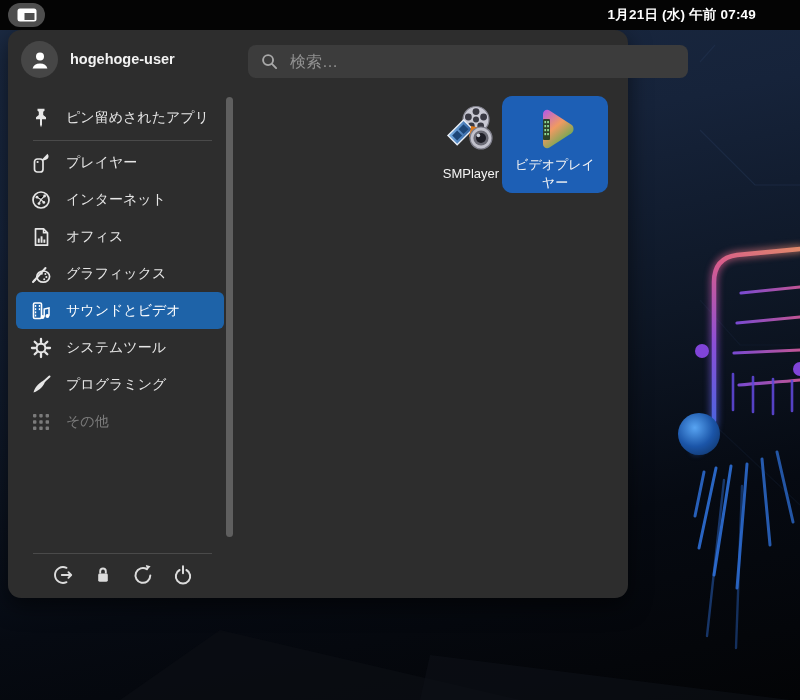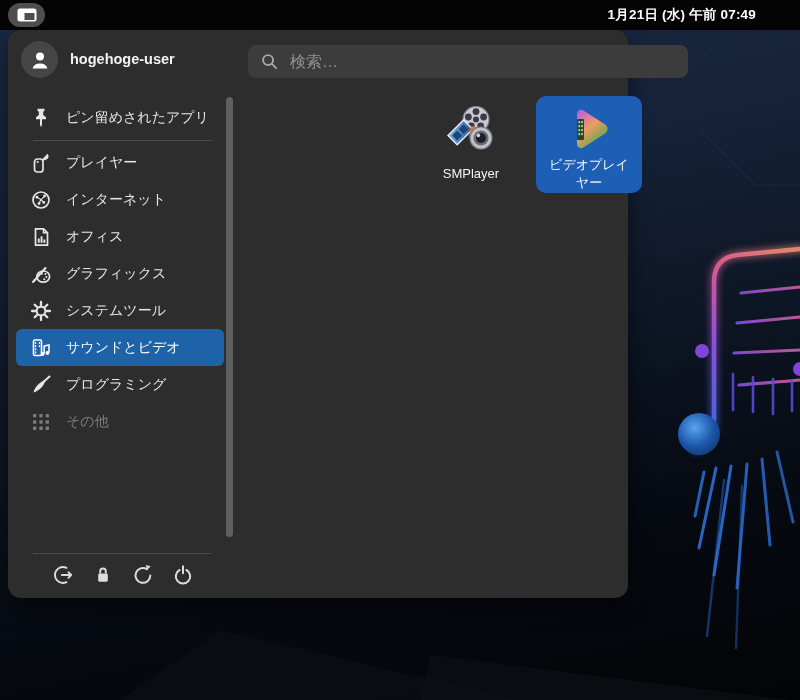--- a/index.html
+++ b/index.html
@@ -220,57 +220,57 @@
               <circle cx="16.4" cy="14" r="1"></circle>
               <circle cx="14.2" cy="16.2" r="1"></circle>
             </g>
           <path d="M3 19 L15.5 5" stroke="#e6e6e6" stroke-width="2" stroke-linecap="round"></path>
           <path d="M3 19 l1.1-3.1 2 1.8 Z" fill="#e6e6e6"></path>
         </svg>
         </span>
       <span class="s-label">グラフィックス</span>
     </div>
 
+    <div class="srow selected">
+      <span class="s-icon">
+        <svg width="22" height="22" viewBox="0 0 22 22">
+          <rect x="3.5" y="3" width="8" height="15.5" rx="1.2" fill="none" stroke="#ffffff" stroke-width="1.6"></rect>
+          <g fill="#ffffff">
+              <rect x="4.9" y="5" width="1.3" height="1.9"></rect>
+              <rect x="4.9" y="8.2" width="1.3" height="1.9"></rect>
+              <rect x="4.9" y="11.4" width="1.3" height="1.9"></rect>
+              <rect x="4.9" y="14.6" width="1.3" height="1.9"></rect>
+          <rect x="8.8" y="5" width="1.3" height="1.9"></rect>
+              <rect x="8.8" y="8.2" width="1.3" height="1.9"></rect>
+            </g>
+          <path d="M14.2 16.8 V9 L19 8 V15.8" stroke="#ffffff" stroke-width="1.5" fill="none"></path>
+          <circle cx="12.6" cy="17" r="1.9" fill="#ffffff"></circle>
+            <circle cx="17.4" cy="16" r="1.9" fill="#ffffff"></circle>
+        </svg>
+        </span>
+      <span class="s-label">サウンドとビデオ</span>
+    </div>
+
     <div class="srow">
       <span class="s-icon">
         <svg width="22" height="22" viewBox="0 0 22 22">
           <circle cx="11" cy="11" r="4.4" fill="none" stroke="#e6e6e6" stroke-width="2.1"></circle>
           <g stroke="#e6e6e6" stroke-width="2.3" stroke-linecap="round">
             <path d="M17 11 H20"></path>
               <path d="M2 11 H5"></path>
               <path d="M11 17 V20"></path>
               <path d="M11 2 V5"></path>
             <path d="M15.2 15.2 L17.3 17.3"></path>
               <path d="M4.7 4.7 L6.8 6.8"></path>
             <path d="M15.2 6.8 L17.3 4.7"></path>
               <path d="M4.7 17.3 L6.8 15.2"></path>
           </g>
         </svg>
         </span>
       <span class="s-label">システムツール</span>
-    </div>
-
-    <div class="srow selected">
-      <span class="s-icon">
-        <svg width="22" height="22" viewBox="0 0 22 22">
-          <rect x="3.5" y="3" width="8" height="15.5" rx="1.2" fill="none" stroke="#ffffff" stroke-width="1.6"></rect>
-          <g fill="#ffffff">
-              <rect x="4.9" y="5" width="1.3" height="1.9"></rect>
-              <rect x="4.9" y="8.2" width="1.3" height="1.9"></rect>
-              <rect x="4.9" y="11.4" width="1.3" height="1.9"></rect>
-              <rect x="4.9" y="14.6" width="1.3" height="1.9"></rect>
-          <rect x="8.8" y="5" width="1.3" height="1.9"></rect>
-              <rect x="8.8" y="8.2" width="1.3" height="1.9"></rect>
-            </g>
-          <path d="M14.2 16.8 V9 L19 8 V15.8" stroke="#ffffff" stroke-width="1.5" fill="none"></path>
-          <circle cx="12.6" cy="17" r="1.9" fill="#ffffff"></circle>
-            <circle cx="17.4" cy="16" r="1.9" fill="#ffffff"></circle>
-        </svg>
-        </span>
-      <span class="s-label">サウンドとビデオ</span>
     </div>
 
     <div class="srow">
       <span class="s-icon">
         <svg width="22" height="22" viewBox="0 0 22 22">
           <path d="M3.5 18.5 C5 12.5 9.5 8 16 5.5 C14 12 9.5 16.5 3.5 18.5 Z" fill="#e6e6e6"></path>
           <path d="M14.5 7 L19.5 2.5" stroke="#e6e6e6" stroke-width="2" stroke-linecap="round"></path>
         </svg>
         </span>
       <span class="s-label">プログラミング</span>
@@ -354,21 +354,21 @@
       </g>
       <rect x="25" y="24" width="11" height="11" fill="#e07818" transform="rotate(12 30.5 29.5)"></rect>
       <circle cx="36" cy="35" r="11" fill="#c2c2cc" stroke="#7e7e8a" stroke-width="1.2"></circle>
       <circle cx="36" cy="35" r="7.6" fill="#6a6a74"></circle>
       <circle cx="36" cy="35" r="5" fill="#1e1e26"></circle>
       <circle cx="33.4" cy="32.4" r="1.8" fill="#cfd4dd"></circle>
     </svg>
     <div class="t-label">SMPlayer</div>
   </div>
 
-  <div class="tile selected" style="left:528px">
+  <div class="tile selected" style="left:494px">
     <svg class="t-icon" viewBox="0 0 52 52">
       <defs>
           <linearGradient id="vpg" x1="0.1" y1="0" x2="0.75" y2="1">
         <stop offset="0" stop-color="#b95edd"></stop>
             <stop offset="0.45" stop-color="#f09a62"></stop>
         <stop offset="1" stop-color="#3fae4f"></stop>
           </linearGradient>
         </defs>
       <path d="M14 11 C14 7.6 17.6 5.6 20.5 7.4 L42.5 21.8 C45.2 23.6 45.2 28.4 42.5 30.2 L20.5 44.6 C17.6 46.4 14 44.4 14 41 Z" fill="url(#vpg)"></path>
       <rect x="14" y="16" width="7" height="21" rx="1" fill="#1d3b22" opacity="0.92"></rect>

